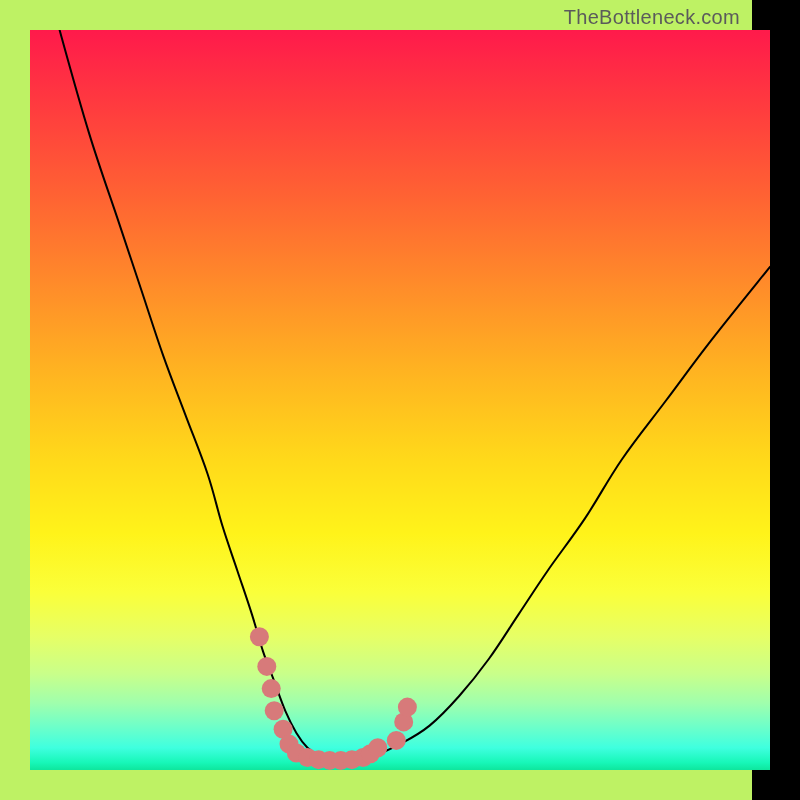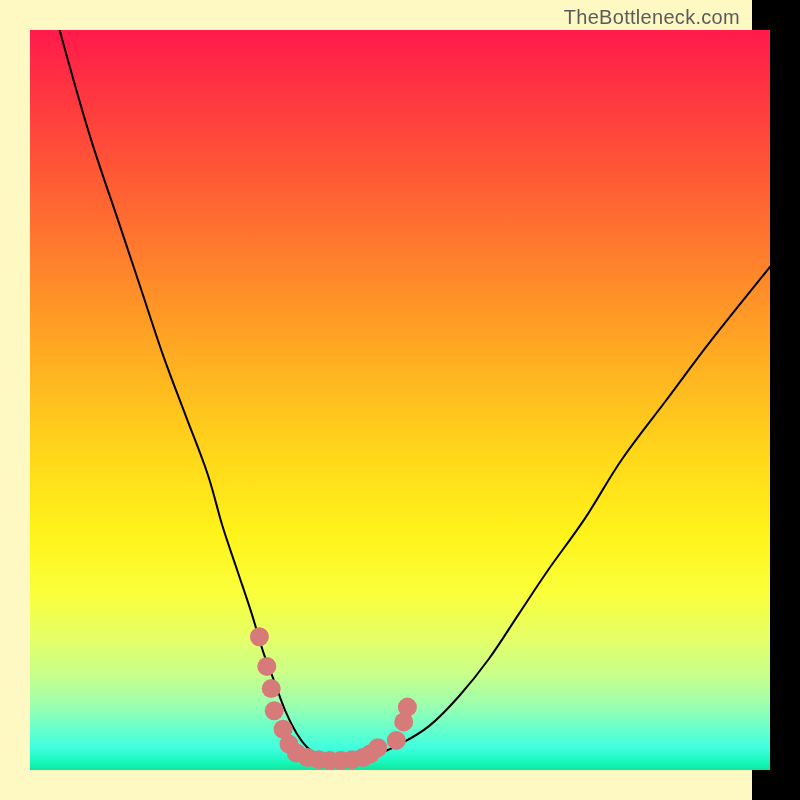--- a/index.html
+++ b/index.html
@@ -8,21 +8,21 @@
     width: 800px;
     height: 800px;
     background: #000;
     font-family: Arial, Helvetica, sans-serif;
     overflow: hidden;
   }
   .stage {
     position: relative;
     width: 752px;
     height: 800px;
-    background: #fef9c3;
+    background: #bef264;
   }
   .watermark {
     position: absolute;
     top: 6px;
     right: 12px;
     color: #5b5b5b;
     font-size: 20px;
     font-weight: 500;
     letter-spacing: 0.3px;
     z-index: 10;

